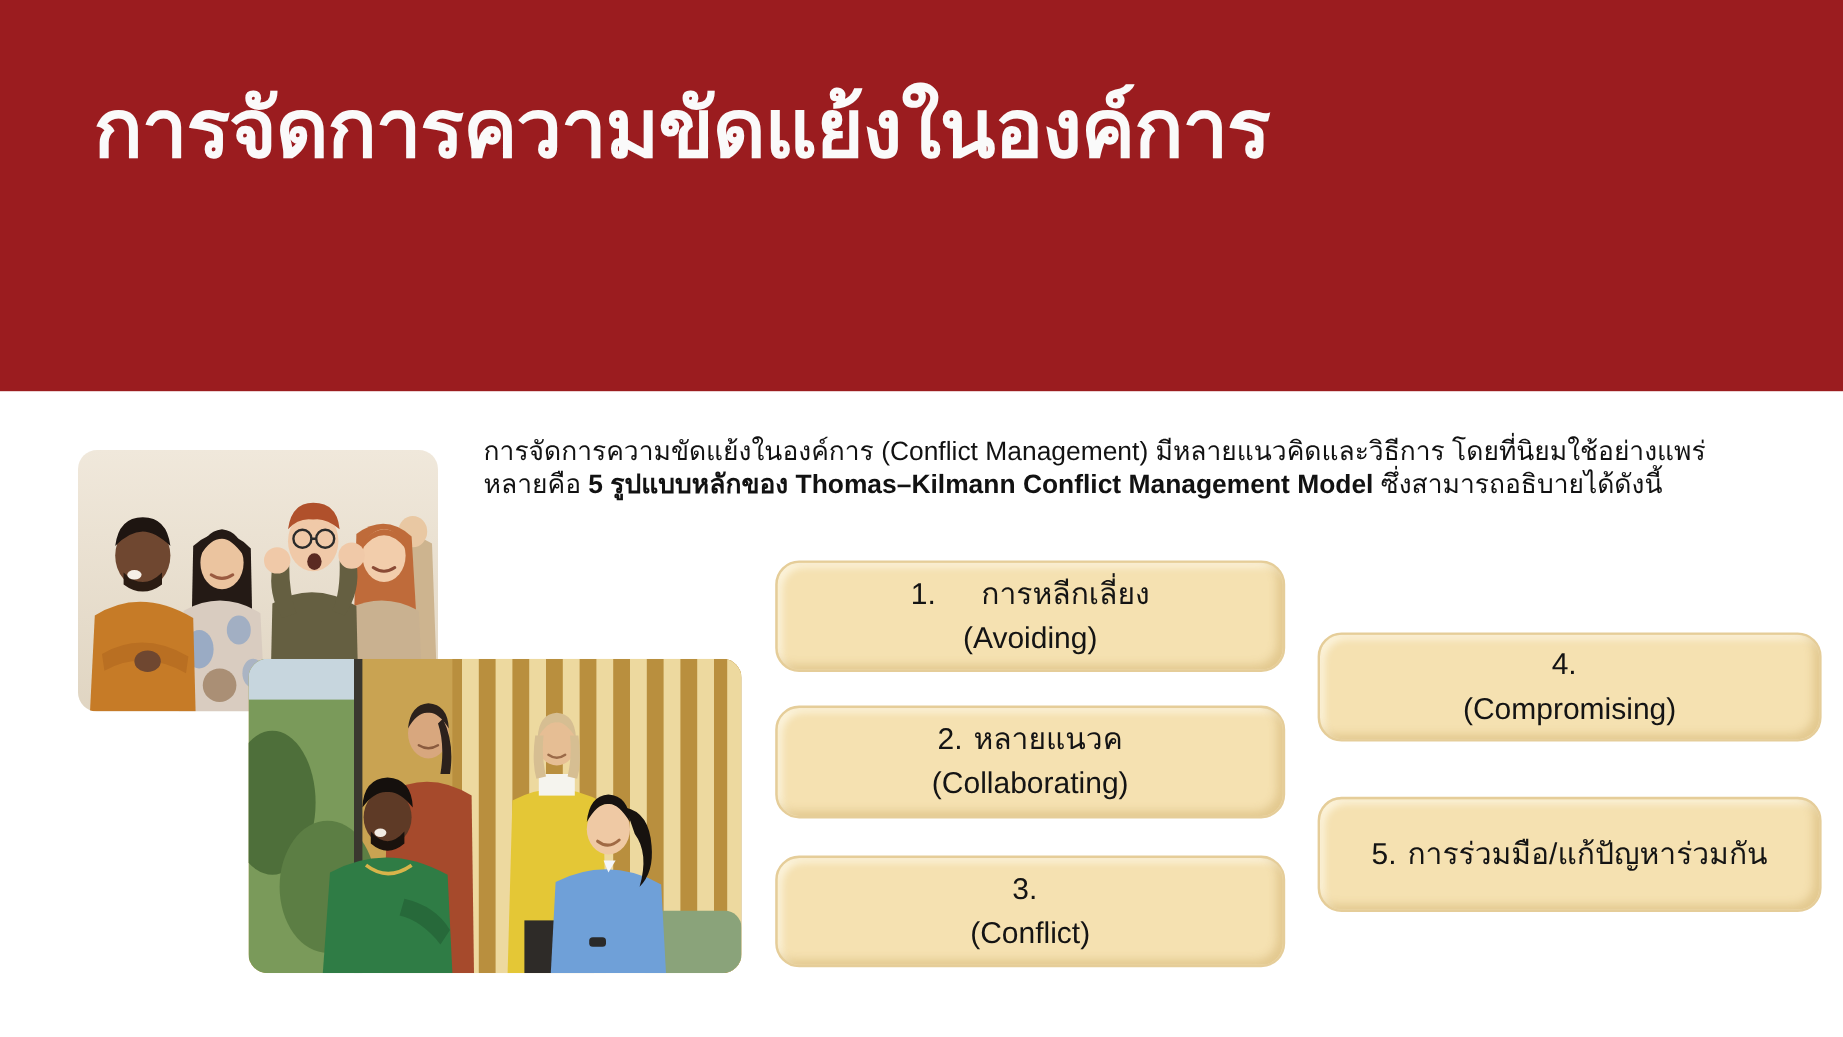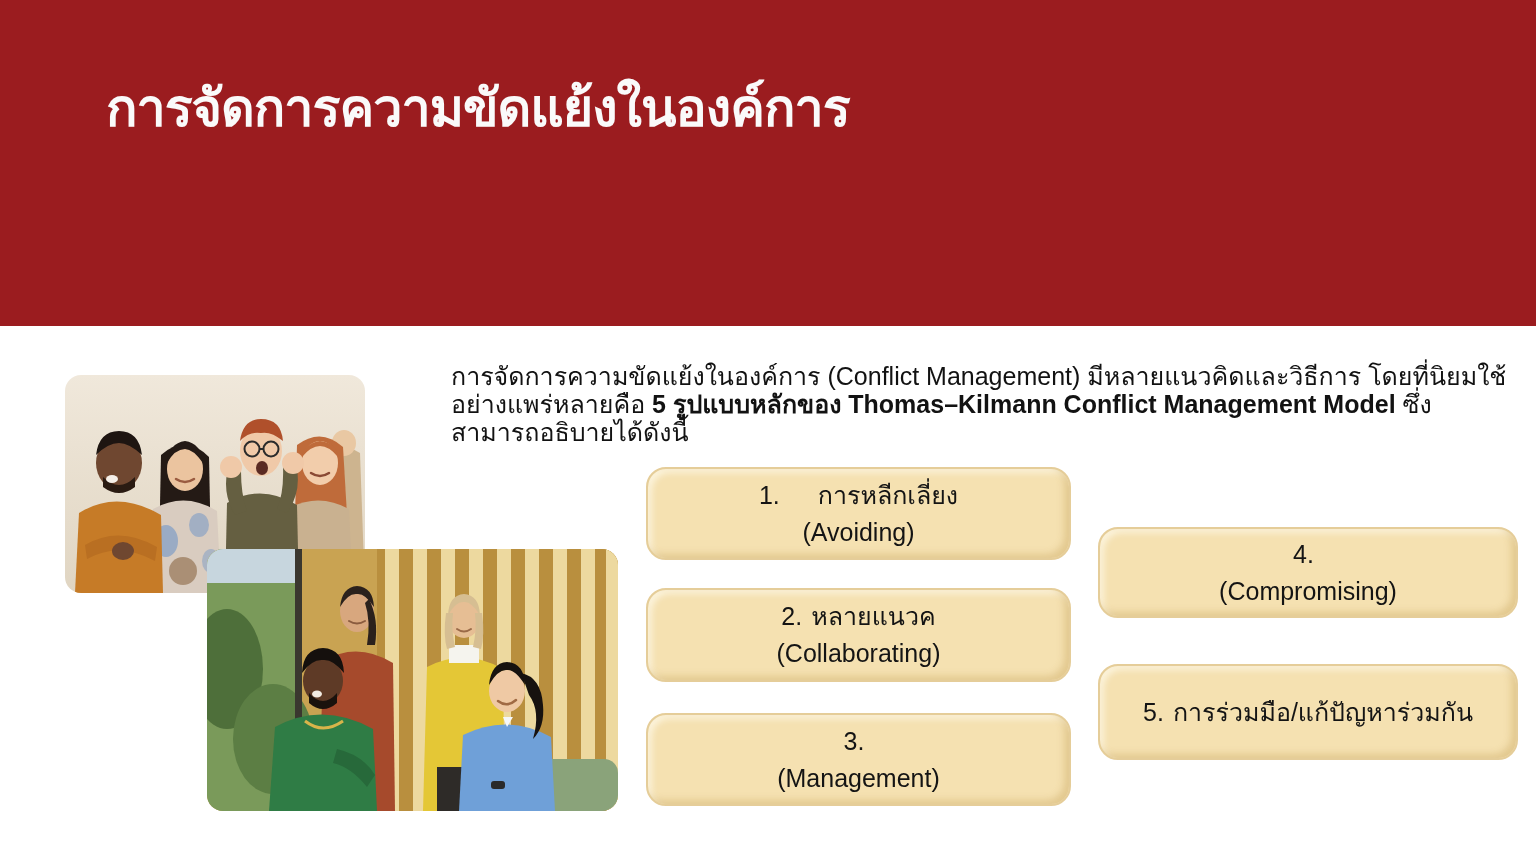--- a/index.html
+++ b/index.html
@@ -9,25 +9,25 @@
     --text-dark:#121212;
   }
   *{margin:0;padding:0;box-sizing:border-box;}
   html,body{width:1536px;height:864px;overflow:hidden;background:#ffffff;
     font-family:"Liberation Sans","DejaVu Sans",sans-serif;}
   .slide{position:relative;width:1536px;height:864px;background:#ffffff;}
 
   
   .banner{position:absolute;left:0;top:0;width:1536px;height:326px;background:var(--banner-red);}
   .title{position:absolute;left:78px;top:62px;color:#FAFAFA;font-weight:700;
-    font-size:52px;line-height:92px;letter-spacing:-1px;white-space:nowrap;margin-left:28px;}
+    font-size:68px;line-height:92px;letter-spacing:-1px;white-space:nowrap;}
 
   
   .para{position:absolute;left:403px;top:362px;width:1062px;
-    font-size:25px;line-height:28px;color:var(--text-dark);margin-left:48px;}
+    font-size:22px;line-height:28px;color:var(--text-dark);}
   .para b{font-weight:700;}
 
   
   .photo{position:absolute;border-radius:16px;overflow:hidden;}
   .photo svg{display:block;width:100%;height:100%;}
   .photo-1{left:65px;top:375px;width:300px;height:218px;z-index:1;}
   .photo-2{left:207px;top:549px;width:411px;height:262px;z-index:2;}
 
   
   .box{position:absolute;background:var(--box-fill);border:2px solid var(--box-border);
@@ -178,21 +178,21 @@
       <span class="num">2.</span>
       <span>หลายแนวค</span>
     </div>
     <div>(Collaborating)</div>
   </div>
 
   <div class="box box-3">
     <div class="bline">
       <span class="num">3.</span>
     </div>
-    <div>(Management)</div>
+    <div>(Conflict)</div>
   </div>
 
   <div class="box box-4">
     <div class="bline">
       <span class="num">4.</span>
     </div>
     <div>(Compromising)</div>
   </div>
 
   <div class="box box-5">

